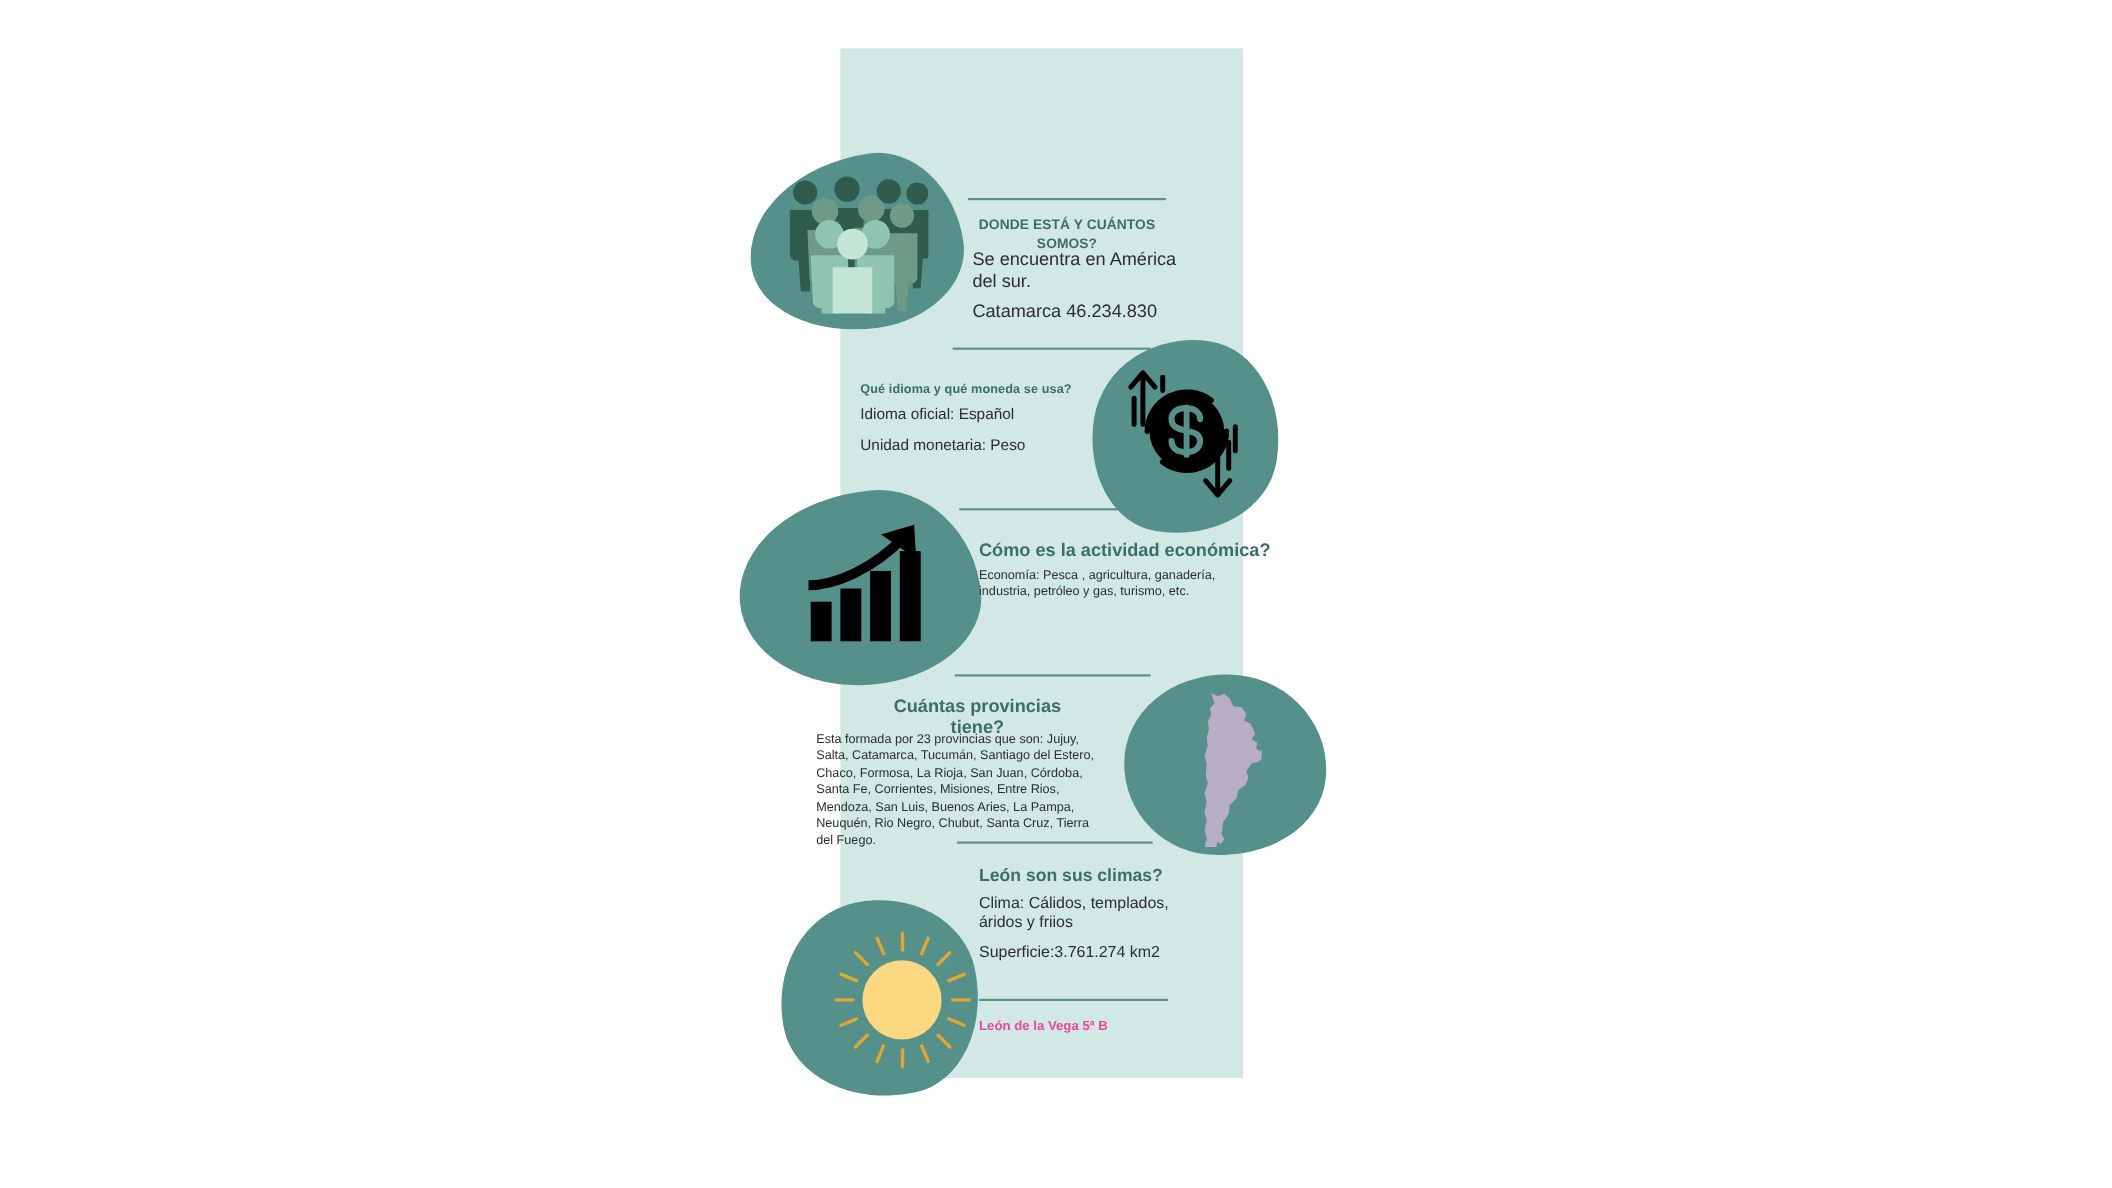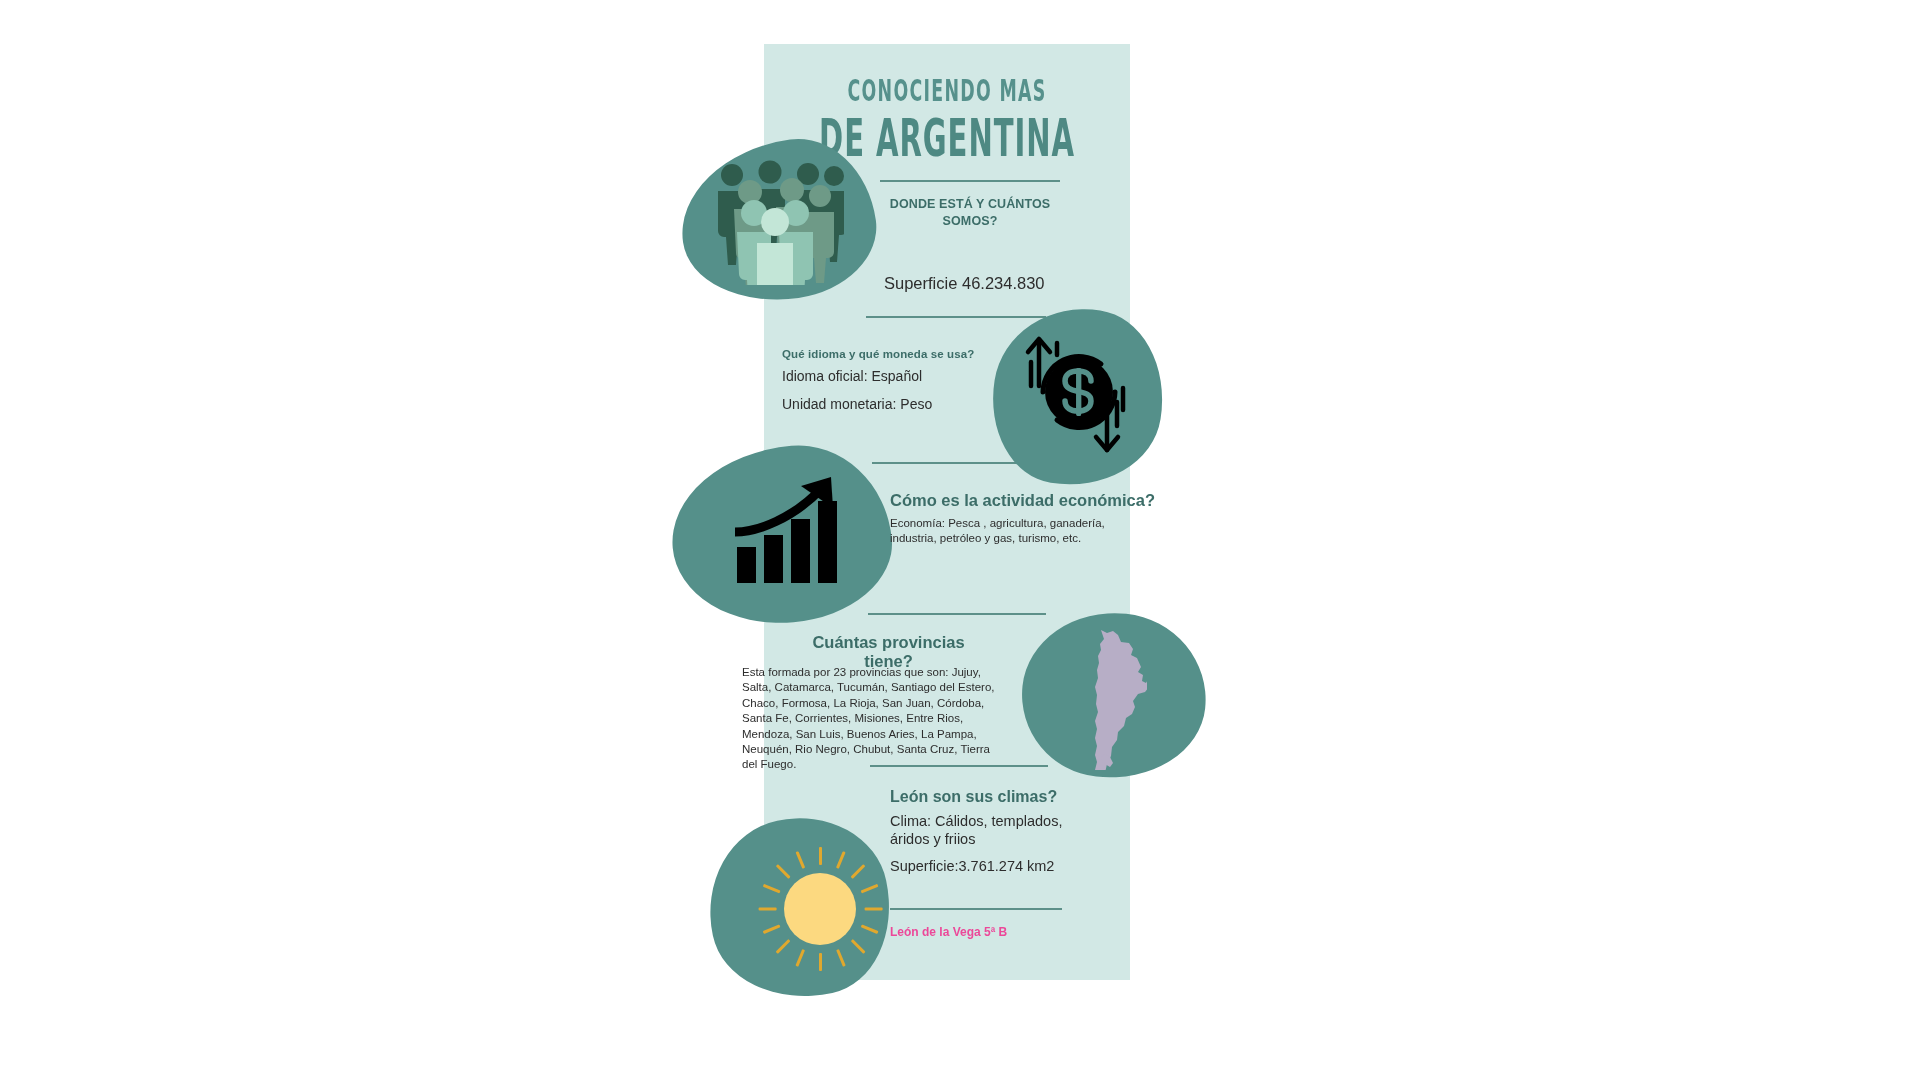--- a/index.html
+++ b/index.html
@@ -86,24 +86,20 @@
   .ray::before { top:2px; height:18px; }
   .ray::after  { bottom:2px; height:18px; }
 </style>
 </head>
 <body>
 
 <div id="stage">
 
   <div class="panel"></div>
 
-  <div class="title-wrap">
-    <div class="title-line1">CONOCIENDO MAS</div>
-    <div class="title-line2">DE ARGENTINA</div>
-  </div>
 
   <div class="divider" style="left:880px; top:180px; width:180px;"></div>
   <div class="divider" style="left:866px; top:316px; width:180px;"></div>
   <div class="divider" style="left:872px; top:462px; width:178px;"></div>
   <div class="divider" style="left:868px; top:613px; width:178px;"></div>
   <div class="divider" style="left:870px; top:765px; width:178px;"></div>
   <div class="divider" style="left:890px; top:908px; width:172px;"></div>
 
   <div class="blob blob-people"></div>
   <svg style="position:absolute; left:714px; top:160px;" width="130" height="125" viewBox="0 0 130 125">
@@ -135,21 +131,22 @@
         <path d="M65 72h34v42a6 6 0 0 1-6 6h-2l-2 32h-12l-2-32h-2a6 6 0 0 1-6-6z"></path>
     </g>
 
     <g fill="#c3e6d7">
       <circle cx="61" cy="62" r="14"></circle>
         <path d="M43 83h36v44a7 7 0 0 1-7 7h-2l-2 36h-14l-2-36h-2a7 7 0 0 1-7-7z"></path>
     </g>
   </svg>
 
   <div class="sec-head h-donde">DONDE ESTÁ Y CUÁNTOS SOMOS?</div>
-  <div class="sec-body b-donde2">Superficie 46.234.830</div>
+  <div class="sec-body b-donde1">Se encuentra en América del sur.</div>
+  <div class="sec-body b-donde2">Catamarca 46.234.830</div>
 
   <div class="blob blob-money"></div>
   <svg style="position:absolute; left:1013px; top:326px;" width="130" height="140" viewBox="0 0 130 140">
     <circle cx="66" cy="66" r="34" fill="#000"></circle>
 
     <g fill="#55908a">
       <rect x="63.2" y="42" width="5" height="48" rx="2"></rect>
       <path d="M78 55c0-7-6-10-13-10s-13 3-13 10 6 9 13 10.5S78 68 78 75s-6 10-13 10-13-3-13-10" fill="none" stroke="#55908a" stroke-width="5.5" stroke-linecap="round"></path>
     </g>
     <rect x="63.2" y="42" width="5" height="48" rx="2" fill="#55908a"></rect>

